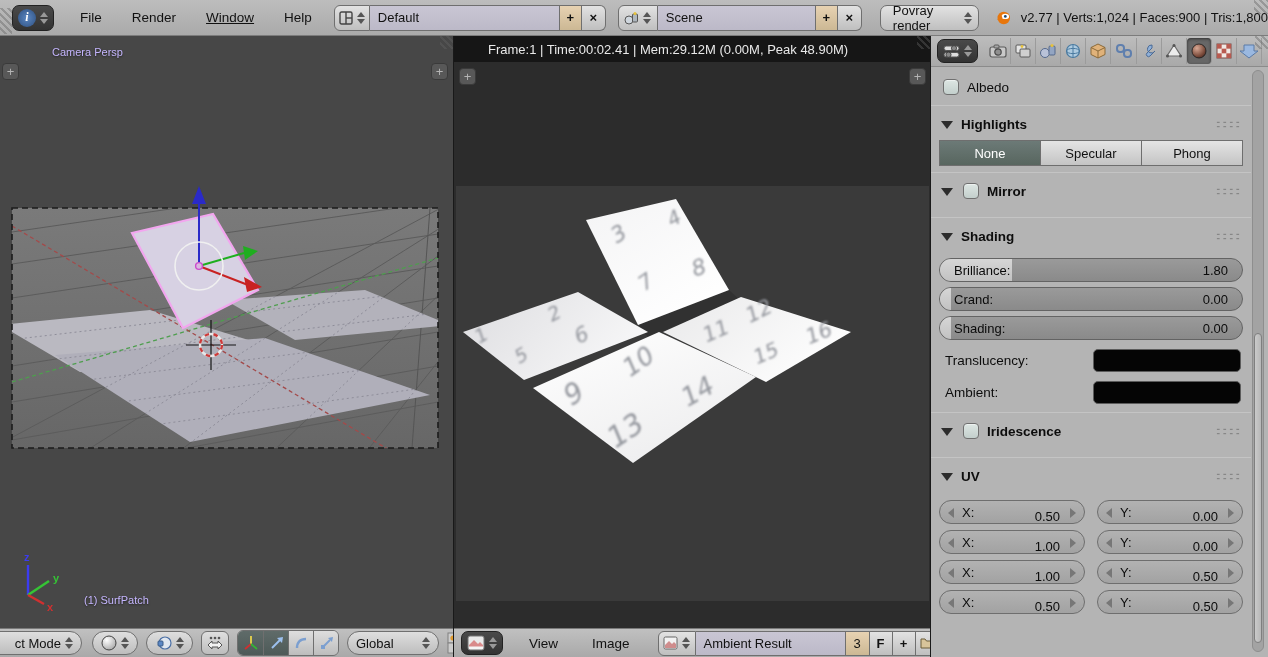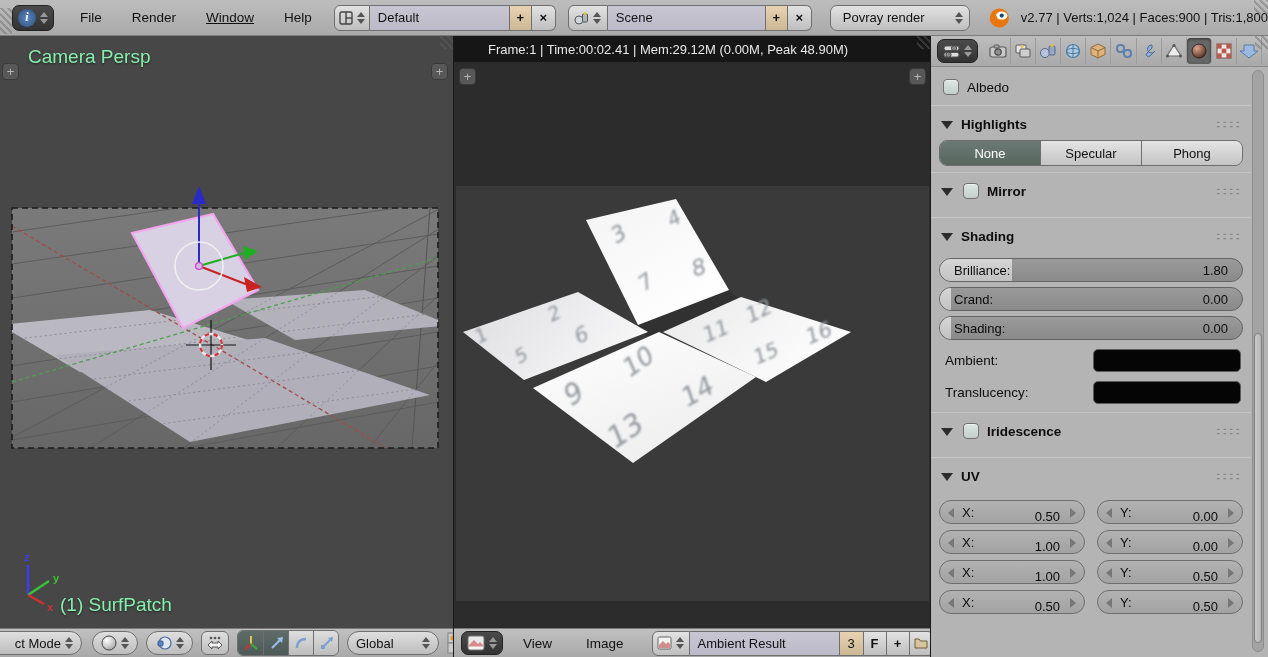--- a/index.html
+++ b/index.html
@@ -36,21 +36,21 @@
 
   
   .area { position:absolute; top:36px; height:621px; overflow:hidden; }
   .view3d { left:0; width:453px; background:#484848; }
   .imgedit { left:453px; width:477px; background:#2c2c2c; border-left:1px solid #191919; }
   .props   { left:930px; width:338px; background:#b4b4b4; border-left:1px solid #191919; }
 
   .area-header { position:absolute; left:0; bottom:0; width:100%; height:29px;
     background:linear-gradient(#c0c0c0,#a9a9a9); border-top:1px solid #7a7a7a;
     display:flex; align-items:center; overflow:hidden; }
-  .overlay-text { position:absolute; color:#86efac; font-size:19px; text-shadow:0 1px 2px #0008; }
+  .overlay-text { position:absolute; color:#c4b5fd; font-size:11px; text-shadow:0 1px 2px #0008;margin-left:24px; }
   .plusbtn { position:absolute; width:17px; height:17px; border-radius:4px; background:#585858;
     color:#b5b5b5; font-size:13px; line-height:15px; text-align:center; border:1px solid #3a3a3a; }
 
   
   .render-info { position:absolute; left:0; top:0; width:100%; height:26px; background:#161616;
     color:#e9e9e9; font-size:13px; display:flex; align-items:center; padding-left:34px; white-space:nowrap; }
 
   
   .props-header { position:absolute; left:0; top:0; width:100%; height:31px;
     background:linear-gradient(#bdbdbd,#a9a9a9); border-bottom:1px solid #8b8b8b;
@@ -61,21 +61,21 @@
   .tab.active { background:#676767; border-radius:4px; box-shadow:inset 0 1px 3px #0008; }
   .panel-head { display:flex; align-items:center; padding:0 10px; height:24px; }
   .ptitle { font-size:13.5px; color:#0d0d0d; font-weight:bold; margin-left:8px; }
   .disc { width:0; height:0; border-left:6px solid transparent; border-right:6px solid transparent;
     border-top:8px solid #2c2c2c; margin-top:1px; }
   .grip { margin-left:auto; width:26px; height:9px;
     background-image:radial-gradient(#767676 1.1px, transparent 1.3px); background-size:6.5px 4.5px; }
   .checkbox { width:16px; height:16px; border-radius:4px; border:1px solid #707070;
     background:linear-gradient(#dde6e3,#c3cfcc); margin-left:10px; box-shadow:inset 0 1px 1px #fff8; }
   .sep { height:1px; background:#969696; border-bottom:1px solid #c4c4c4; margin:6px 0; }
-  .seg-row { display:flex; margin:4px 8px; height:26px; border:1px solid #6e6e6e; border-radius:8px; overflow:hidden; }
+  .seg-row { display:flex; margin:4px 8px; height:26px; border:1px solid #6e6e6e; border-radius:0; overflow:hidden; }
   .seg { flex:1; display:flex; align-items:center; justify-content:center; font-size:13px; color:#111;
     background:linear-gradient(#e4e4e4,#c4c4c4); border-right:1px solid #6e6e6e; }
   .seg:last-child { border-right:none; }
   .seg.active { background:linear-gradient(#6c7a77,#58665f); color:#fff; }
   .slider { position:relative; margin:5px 8px; height:24px; border:1px solid #636363; border-radius:12px;
     background:linear-gradient(#9a9a9a,#8a8a8a); overflow:hidden; }
   .slider .fillbar { position:absolute; left:0; top:0; bottom:0; background:linear-gradient(#d6d6d6,#c2c2c2); }
   .slider .slabel { position:absolute; left:14px; top:4px; font-size:13px; color:#0b0b0b; }
   .slider .svalue { position:absolute; right:14px; top:4px; font-size:13px; color:#0b0b0b; }
   .color-row { display:flex; align-items:center; margin:8px 10px; height:24px; }
@@ -128,21 +128,21 @@
         <svg width="14" height="14" viewBox="0 0 14 14">
           <rect x="1" y="1" width="12" height="12" rx="1.5" fill="none" stroke="#444" stroke-width="1.4"></rect>
           <line x1="7" y1="1" x2="7" y2="13" stroke="#444" stroke-width="1.4"></line>
           <line x1="7" y1="7" x2="13" y2="7" stroke="#444" stroke-width="1.4"></line>
         </svg>
         <span class="updown">
             <i class="u"></i>
             <i class="d"></i>
           </span>
       </div>
-      <div class="field" style="height:26px; width:140px; border-left:none;">Default</div>
+      <div class="field" style="height:26px; width:190px; border-left:none;">Default</div>
       <div class="btn btn-tan" style="height:26px; width:22px; border-left:none; border-radius:0; font-weight:bold;">+</div>
       <div class="btn" style="height:26px; width:24px; border-left:none; border-radius:0 6px 6px 0; font-weight:bold;">×</div>
     </div>
 
     <div style="display:flex; align-items:center; margin-left:12px;">
       <div class="btn" style="height:26px; width:40px; border-radius:6px 0 0 6px;">
         <svg width="15" height="14" viewBox="0 0 15 14">
           <circle cx="5" cy="9" r="4" fill="#cfd6dd" stroke="#555" stroke-width="1"></circle>
           <rect x="8.5" y="3" width="5" height="8" rx="1" fill="#aeb6bd" stroke="#555" stroke-width="1"></rect>
           <circle cx="11" cy="2.5" r="1.5" fill="#e6c23c"></circle>
@@ -424,21 +424,21 @@
         <svg width="18" height="16" viewBox="0 0 18 16">
           <rect x="1" y="1" width="16" height="14" rx="2" fill="#e9e9e9" stroke="#777" stroke-width="1"></rect>
           <path d="M2 10 L7 5 L11 9 L13 7 L16 10 L16 13 L2 13 Z" fill="#d98a8a"></path>
           <rect x="2" y="11.5" width="14" height="2.5" fill="#f5f5f5"></rect>
         </svg>
         <span class="updown">
             <i class="u"></i>
             <i class="d"></i>
           </span>
       </div>
-      <span class="menu-item" style="margin-left:16px;">View</span>
+      <span class="menu-item" style="margin-left:22px;">View</span>
       <span class="menu-item" style="margin-left:26px;">Image</span>
       <div style="display:flex; align-items:center; margin-left:24px; flex:none;">
         <div class="btn" style="height:25px; width:38px; border-radius:6px 0 0 6px;">
           <svg width="15" height="14" viewBox="0 0 15 14">
             <rect x="1" y="1" width="13" height="12" rx="1.5" fill="#f2f2f2" stroke="#666" stroke-width="1"></rect>
             <path d="M2 9 L6 5 L9 8 L11 6 L13 8 L13 12 L2 12 Z" fill="#cf8d8d"></path>
           </svg>
           <span class="updown">
               <i class="u"></i>
               <i class="d"></i>
@@ -599,25 +599,25 @@
         <div class="fillbar" style="width: 3.5%;"></div>
         <span class="slabel">Crand:</span>
         <span class="svalue">0.00</span>
       </div>
       <div class="slider">
         <div class="fillbar" style="width: 3.5%;"></div>
         <span class="slabel">Shading:</span>
         <span class="svalue">0.00</span>
       </div>
       <div class="color-row">
+        <span class="clabel">Translucency:</span>
+        <span class="swatch" style="background: rgb(5, 5, 5);"></span>
+      </div>
+      <div class="color-row">
         <span class="clabel">Ambient:</span>
-        <span class="swatch" style="background: rgb(5, 5, 5);"></span>
-      </div>
-      <div class="color-row">
-        <span class="clabel">Translucency:</span>
         <span class="swatch" style="background: rgb(5, 5, 5);"></span>
       </div>
       <div class="sep"></div>
 
       <div class="panel-head">
         <span class="disc"></span>
         <span class="checkbox"></span>
         <span class="ptitle">Iridescence</span>
         <span class="grip"></span>
       </div>

